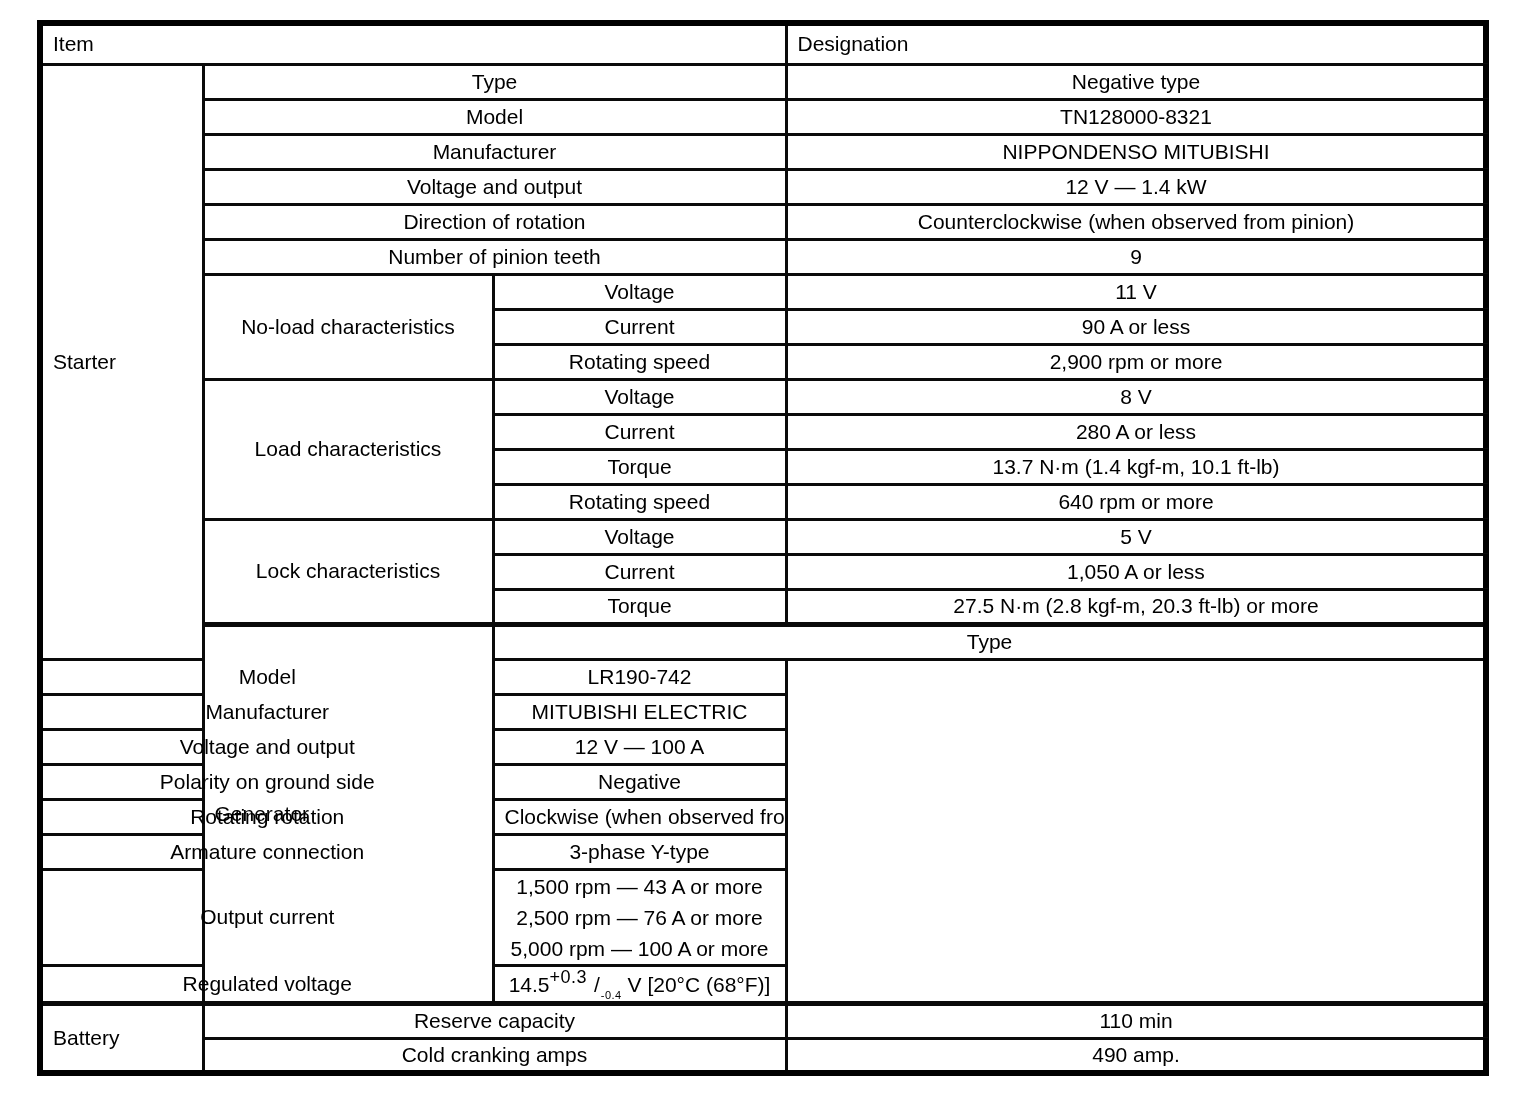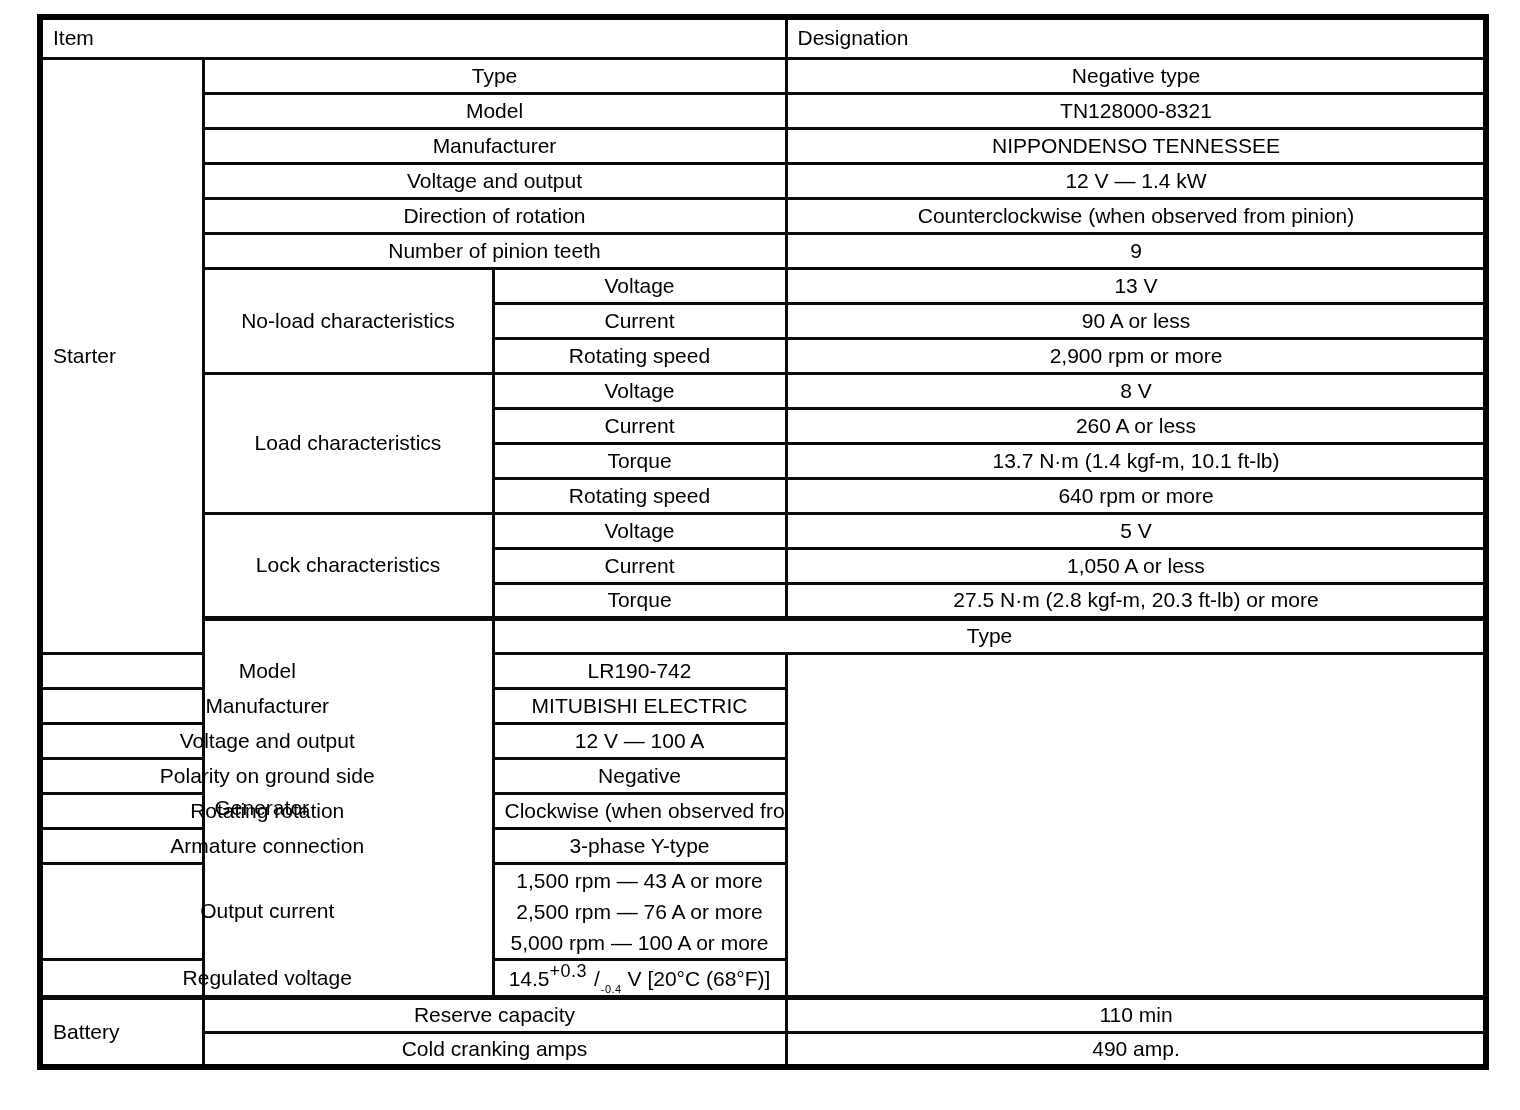--- a/index.html
+++ b/index.html
@@ -8,21 +8,21 @@
     position: relative;
     width: 1520px;
     height: 1110px;
     background: #ffffff;
     font-family: "Liberation Sans", "DejaVu Sans", sans-serif;
     color: #000;
   }
   table.spec {
     position: absolute;
     left: 37px;
-    top: 14px;
+    top: 20px;
     width: 1446px;
     border-collapse: collapse;
     table-layout: fixed;
     font-size: 21px;
     color: #000;
   }
   table.spec td, table.spec th {
     border: 3px solid #000;
     padding: 0 10px;
     vertical-align: middle;
@@ -70,57 +70,57 @@
       <td class="group" rowspan="17">Starter</td>
       <td class="lbl" colspan="2">Type</td>
       <td class="val">Negative type</td>
     </tr>
     <tr>
       <td class="lbl" colspan="2">Model</td>
       <td class="val">TN128000-8321</td>
     </tr>
     <tr>
       <td class="lbl" colspan="2">Manufacturer</td>
-      <td class="val">NIPPONDENSO TENNESSEE</td>
+      <td class="val">NIPPONDENSO MITUBISHI</td>
     </tr>
     <tr>
       <td class="lbl" colspan="2">Voltage and output</td>
       <td class="val">12 V — 1.4 kW</td>
     </tr>
     <tr>
       <td class="lbl" colspan="2">Direction of rotation</td>
       <td class="val">Counterclockwise (when observed from pinion)</td>
     </tr>
     <tr>
       <td class="lbl" colspan="2">Number of pinion teeth</td>
       <td class="val">9</td>
     </tr>
 
     <tr>
       <td class="lbl" rowspan="3">No-load characteristics</td>
       <td class="lbl">Voltage</td>
-      <td class="val">13 V</td>
+      <td class="val">11 V</td>
     </tr>
     <tr>
       <td class="lbl">Current</td>
       <td class="val">90 A or less</td>
     </tr>
     <tr>
       <td class="lbl">Rotating speed</td>
       <td class="val">2,900 rpm or more</td>
     </tr>
 
     <tr>
       <td class="lbl" rowspan="4">Load characteristics</td>
       <td class="lbl">Voltage</td>
       <td class="val">8 V</td>
     </tr>
     <tr>
       <td class="lbl">Current</td>
-      <td class="val">260 A or less</td>
+      <td class="val">280 A or less</td>
     </tr>
     <tr>
       <td class="lbl">Torque</td>
       <td class="val">13.7 N·m (1.4 kgf-m, 10.1 ft-lb)</td>
     </tr>
     <tr>
       <td class="lbl">Rotating speed</td>
       <td class="val">640 rpm or more</td>
     </tr>
 

